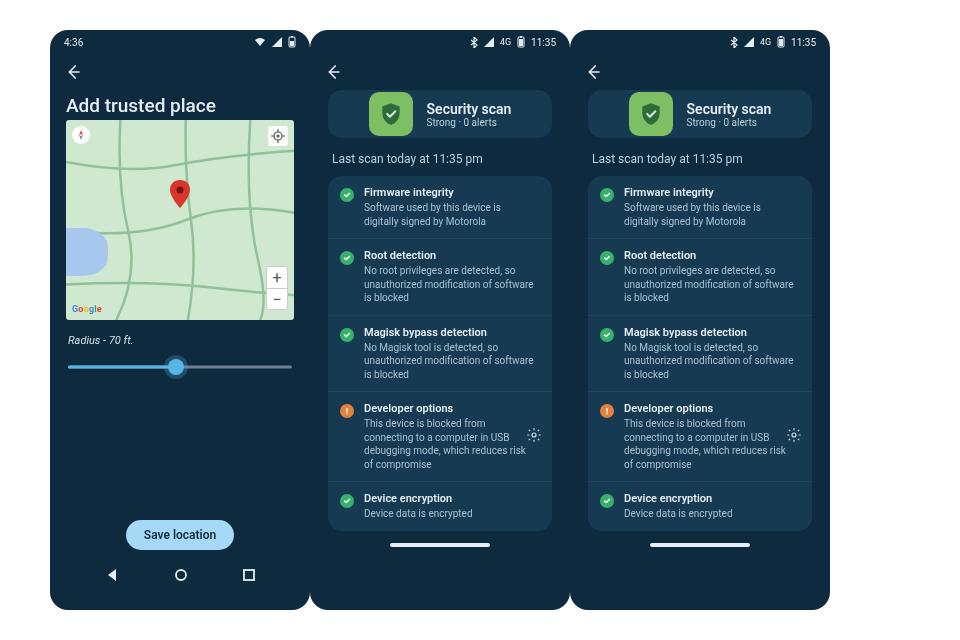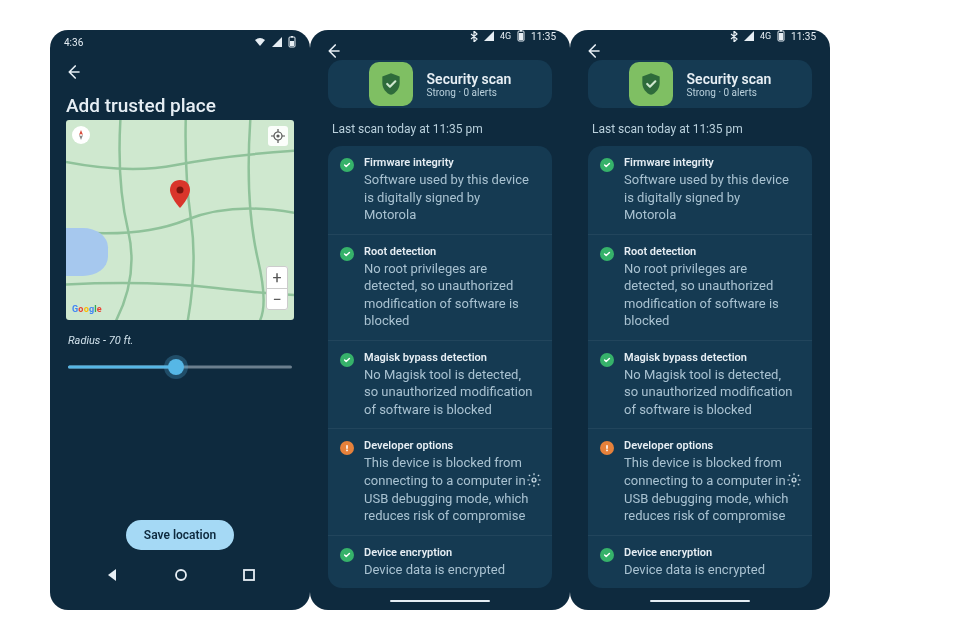--- a/index.html
+++ b/index.html
@@ -62,21 +62,21 @@
   .scan-title { font-size:14px; font-weight:600; }
   .scan-sub { font-size:10px; color:#b9d0dc; }
   .last-scan { font-size:12px; color:#b9d0dc; padding: 4px 4px 0; }
   .checks { background:#153a52; border-radius:14px; overflow:hidden; }
   .check { display:flex; gap:10px; padding:10px 12px; position:relative; }
   .check + .check { border-top:1px solid rgba(255,255,255,0.06); }
   .chk-icon { width:14px; height:14px; border-radius:50%; flex:0 0 14px; margin-top:2px; display:flex; align-items:center; justify-content:center; }
   .ok { background:#36b26a; }
   .warn { background:#e6813b; }
   .chk-title { font-size:11px; font-weight:600; }
-  .chk-desc { font-size:13px; color:#a9c2d1; line-height:1.35; margin-top:2px; max-width:170px; }
+  .chk-desc { font-size:10px; color:#a9c2d1; line-height:1.35; margin-top:2px; max-width:170px; }
   .gear-side { position:absolute; right:10px; top:50%; transform:translateY(-50%); }
   .home-pill { width:100px; height:4px; background:#e6eef4; border-radius:2px; margin: 6px auto 8px; }
 </style>
 </head>
 <body>
 
 <div class="stage">
 
   <div class="phone">
     <div class="status-bar">

